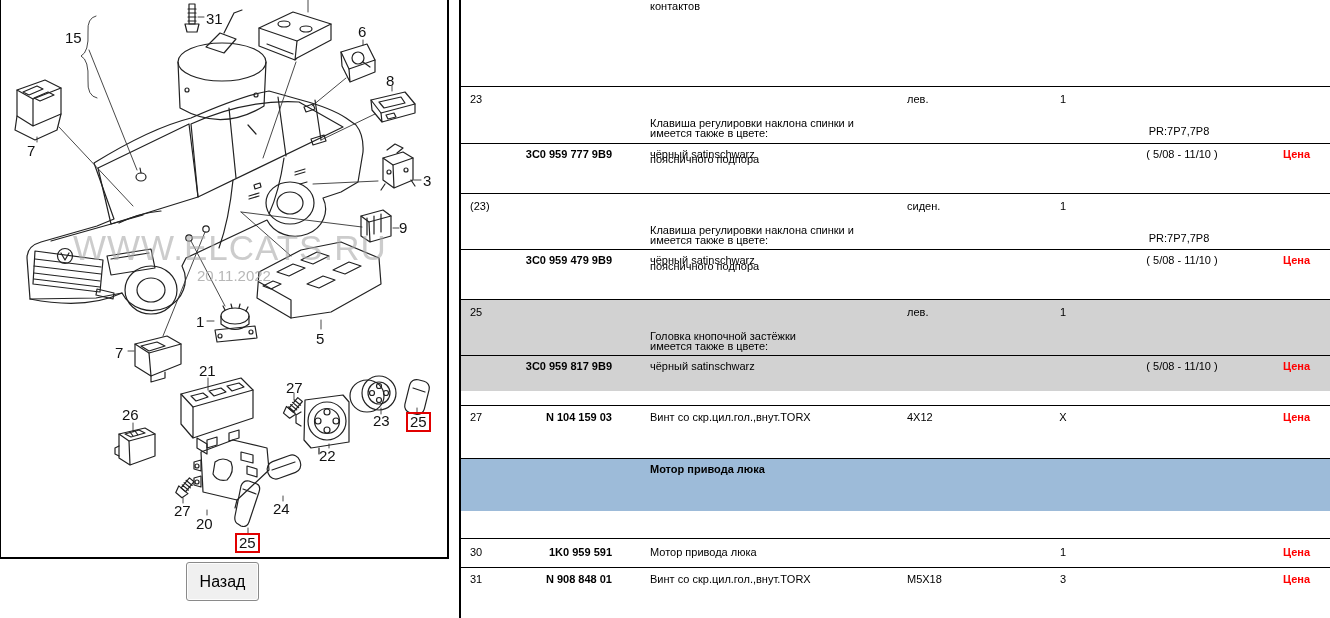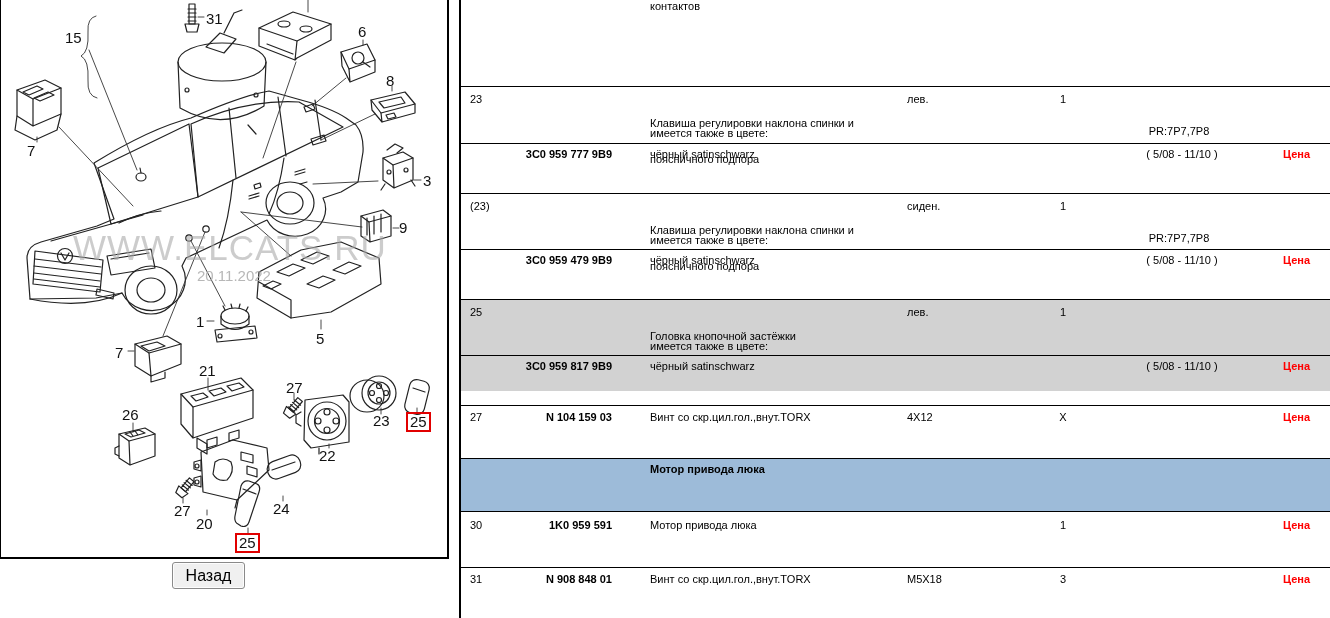--- a/index.html
+++ b/index.html
@@ -6,21 +6,21 @@
   body{font-family:"Liberation Sans",sans-serif;color:#000;}
   #screen{position:relative;width:1330px;height:618px;overflow:hidden;background:#fff;}
 
   
   #diagram-panel{position:absolute;left:0;top:0;width:449px;height:559px;
     border-left:1.5px solid #000;border-right:2px solid #000;border-bottom:2px solid #000;
     box-sizing:border-box;background:#fff;}
   #diagram-panel svg{position:absolute;left:0;top:0;}
   .dlabel{position:absolute;font-size:15px;line-height:1.05;color:#111;font-family:"Liberation Sans",sans-serif;}
   .dlabel.boxed{border:2px solid #e10000;padding:0 2px;}
-  #back-button{position:absolute;left:172px;top:562px;width:73px;height:27px;
+  #back-button{position:absolute;left:186px;top:562px;width:73px;height:39px;
     background:#f0f0f0;border:1px solid #8a8a8a;border-radius:3px;font-size:16px;
     font-family:"Liberation Sans",sans-serif;color:#000;box-shadow:inset 0 0 0 1px #fdfdfd;}
 
   
   #table-panel{position:absolute;left:459px;top:0;width:871px;height:618px;
     border-left:2px solid #000;box-sizing:border-box;background:#fff;}
   .row{position:absolute;left:0;right:0;border-top:1.5px solid #000;box-sizing:border-box;}
   .row.noline{border-top:none;}
   .row.blue{background:#9dbbd9;}
   .row.gray{background:#d2d2d2;}
@@ -330,21 +330,21 @@
       <div class="cell c-desc" style="top:5px">Винт со скр.цил.гол.,внут.TORX</div>
       <div class="cell c-side" style="top:5px">4X12</div>
       <div class="cell c-qty" style="top:5px">X</div>
       <a class="cell c-price" style="top:5px">Цена</a>
     </div>
 
     <div class="row blue t4" style="top:458px;height:53px">
       <div class="cell c-title">Мотор привода люка</div>
     </div>
 
-    <div class="row" style="top:511px;height:56px">
+    <div class="row" style="top:538px;height:56px">
       <div class="cell c-num" style="top:7px">30</div>
       <div class="cell c-part" style="top:7px">1K0 959 591</div>
       <div class="cell c-desc" style="top:7px">Мотор привода люка</div>
       <div class="cell c-qty" style="top:7px">1</div>
       <a class="cell c-price" style="top:7px">Цена</a>
     </div>
 
     <div class="row" style="top:567px;height:51px">
       <div class="cell c-num" style="top:5px">31</div>
       <div class="cell c-part" style="top:5px">N 908 848 01</div>

